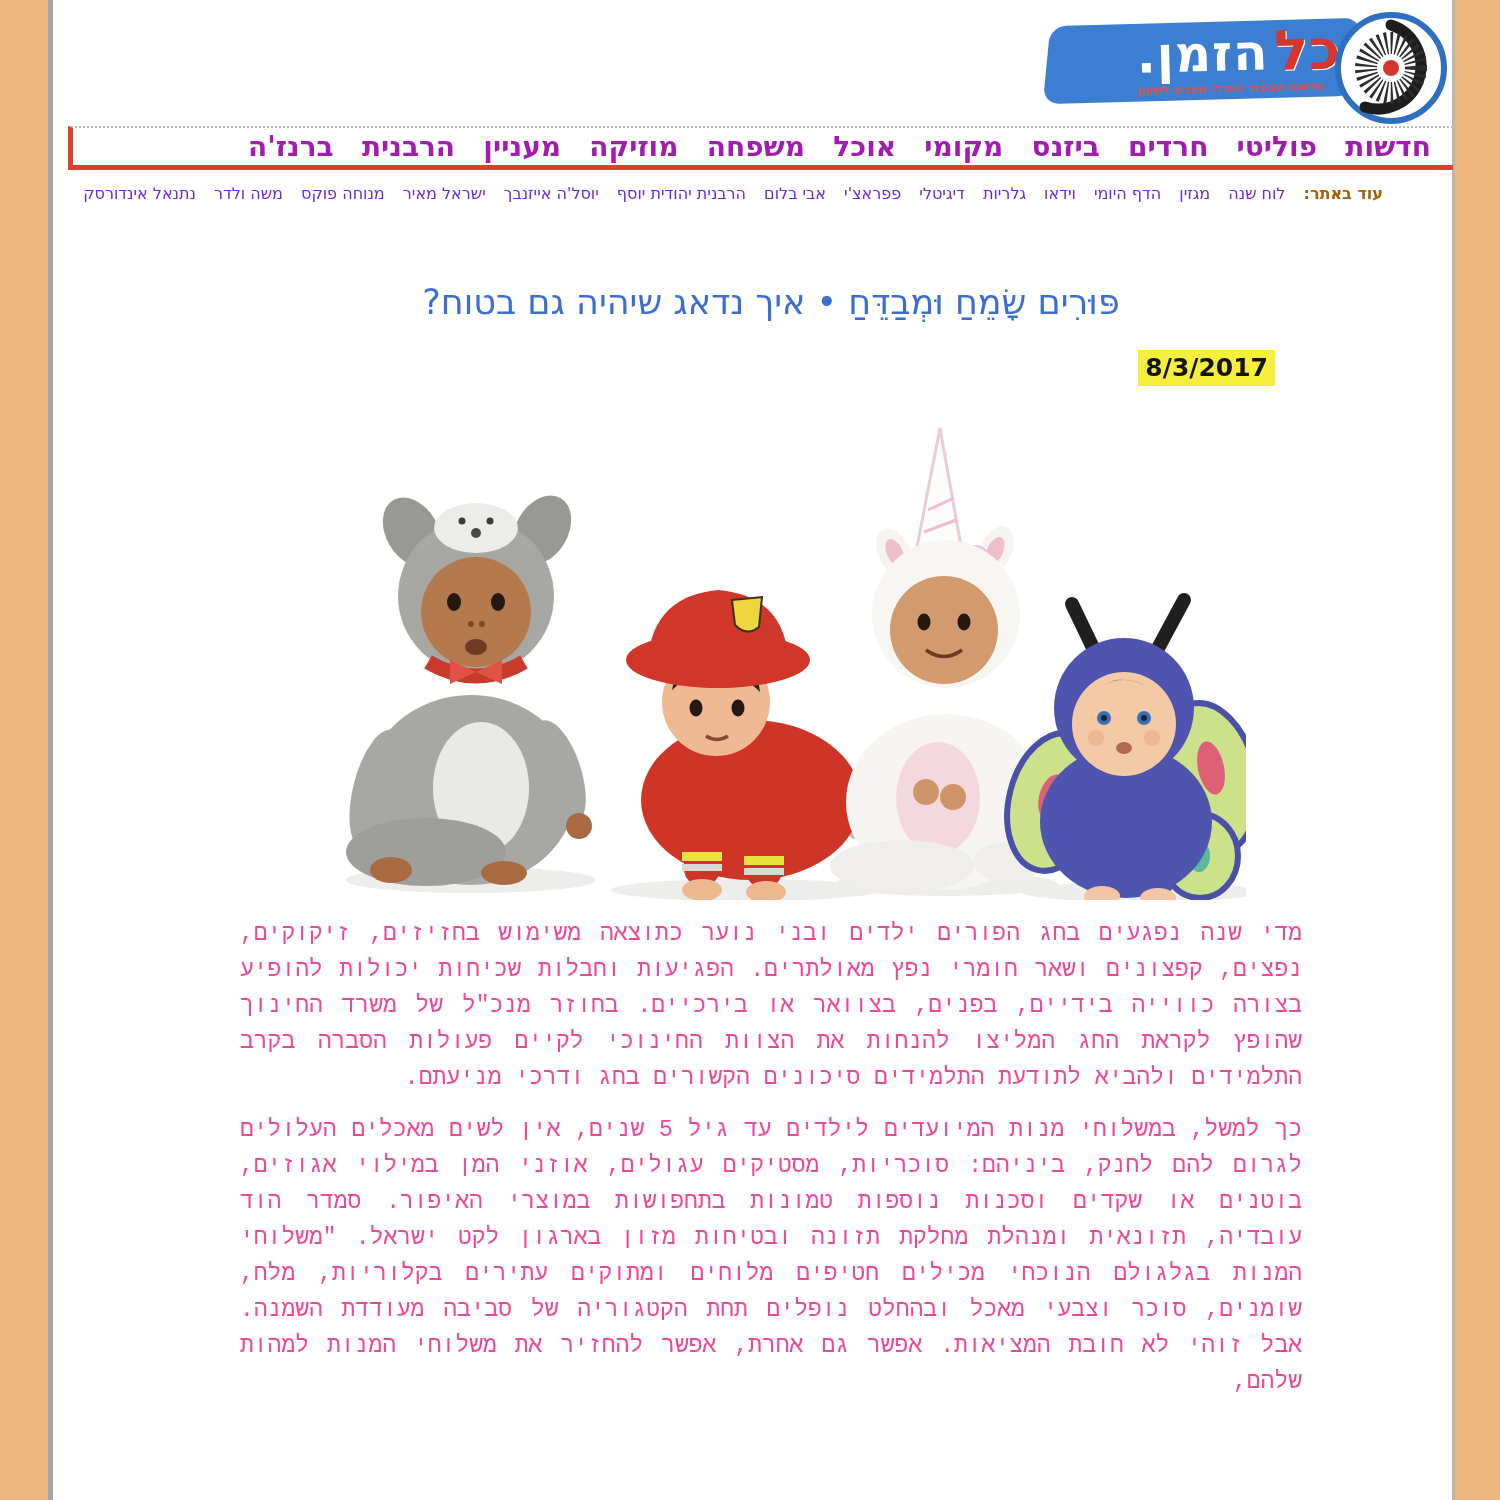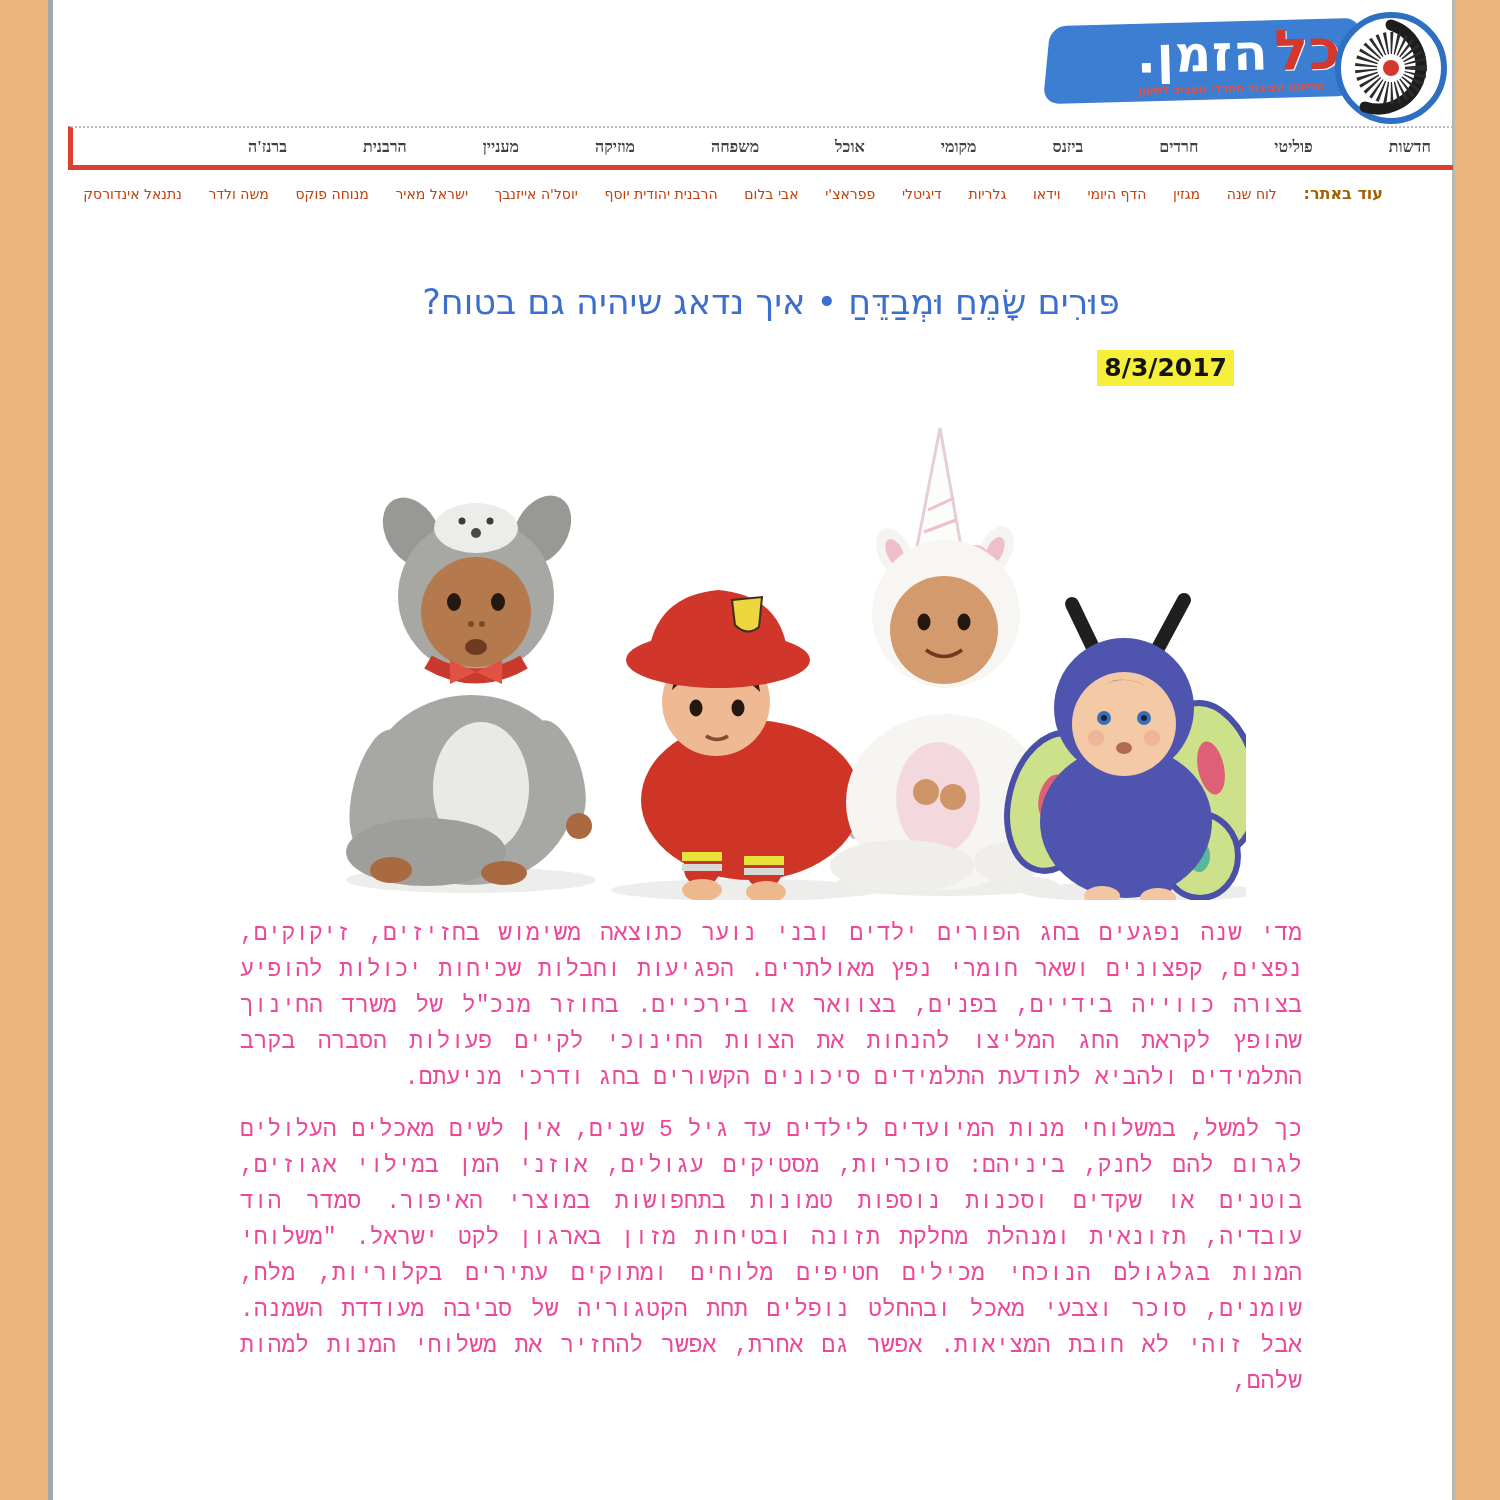--- a/index.html
+++ b/index.html
@@ -35,41 +35,41 @@
   .nav{
     position:absolute;left:68px;top:126px;width:1385px;height:44px;box-sizing:border-box;
     border-top:2px dotted #b9bdbf;border-bottom:5px solid #d9402e;border-left:5px solid #d9402e;
     display:flex;align-items:center;direction:rtl;
   }
   .nav-list{
     display:flex;direction:rtl;justify-content:space-between;align-items:center;
     width:100%;padding:0 22px 0 175px;margin:0;list-style:none;
   }
   .nav-item{
-    position:relative;font-size:16px;font-weight:bold;color:#404040;text-decoration:none;
-    white-space:nowrap;cursor:pointer;font-family:Liberation Serif, serif;
+    position:relative;font-size:28px;font-weight:bold;color:#a21caf;text-decoration:none;
+    white-space:nowrap;cursor:pointer;
   }
   .nav-item:not(:first-child)::after{
     content:"";position:absolute;right:-28px;top:2px;width:1px;height:24px;background:#d4d4d4;
   }
 
   
   .subnav{
     position:absolute;left:83px;top:184px;width:1300px;
     display:flex;direction:rtl;justify-content:space-between;align-items:center;
   }
   .subnav-label{font-size:16px;font-weight:bold;color:#a16207;white-space:nowrap;}
-  .subnav-item{font-size:14px;color:#c2410c;text-decoration:none;white-space:nowrap;cursor:pointer;}
+  .subnav-item{font-size:16px;color:#6d28d9;text-decoration:none;white-space:nowrap;cursor:pointer;}
 
   
   .article{position:absolute;left:240px;top:280px;width:1062px;direction:rtl;color:#141414;}
   .article-title{
     margin:0;text-align:center;color:#3c6ecf;font-weight:normal;font-size:35px;line-height:44px;
   }
-  .date-row{text-align:right;margin:26px 68px 0 0;height:38px;}
+  .date-row{text-align:right;margin:26px 27px 0 0;height:38px;}
   .article-date{
     display:inline-block;background:#f5ee3b;color:#141414;
     font-weight:bold;font-size:25px;padding:3px 7px 4px;direction:ltr;
   }
   .article-lead{
     margin:14px 0 0;font-weight:bold;font-size:24px;line-height:46px;
     text-align:justify;text-align-last:center;color:#111111;
   }
   .article-photo{display:block;margin:12px auto 0;}
   .article-p{

